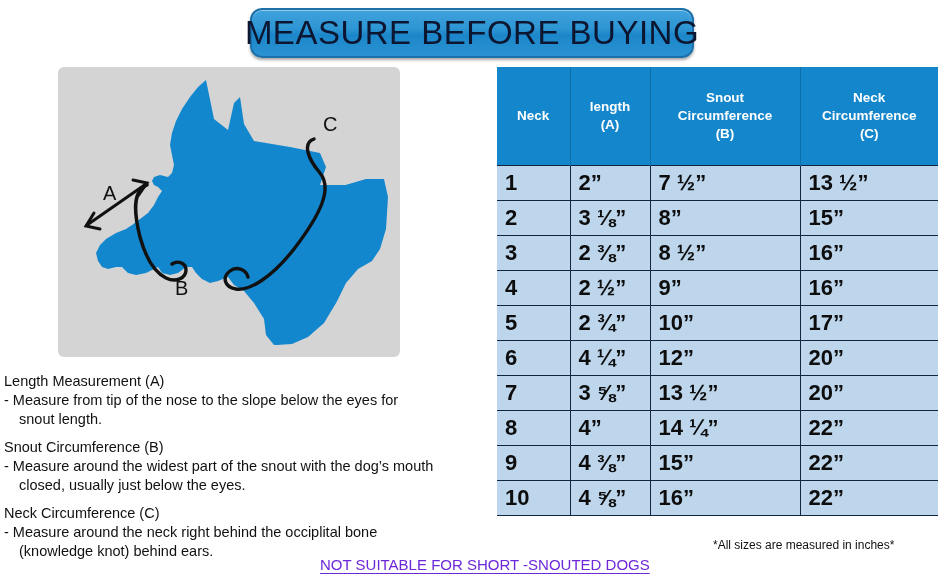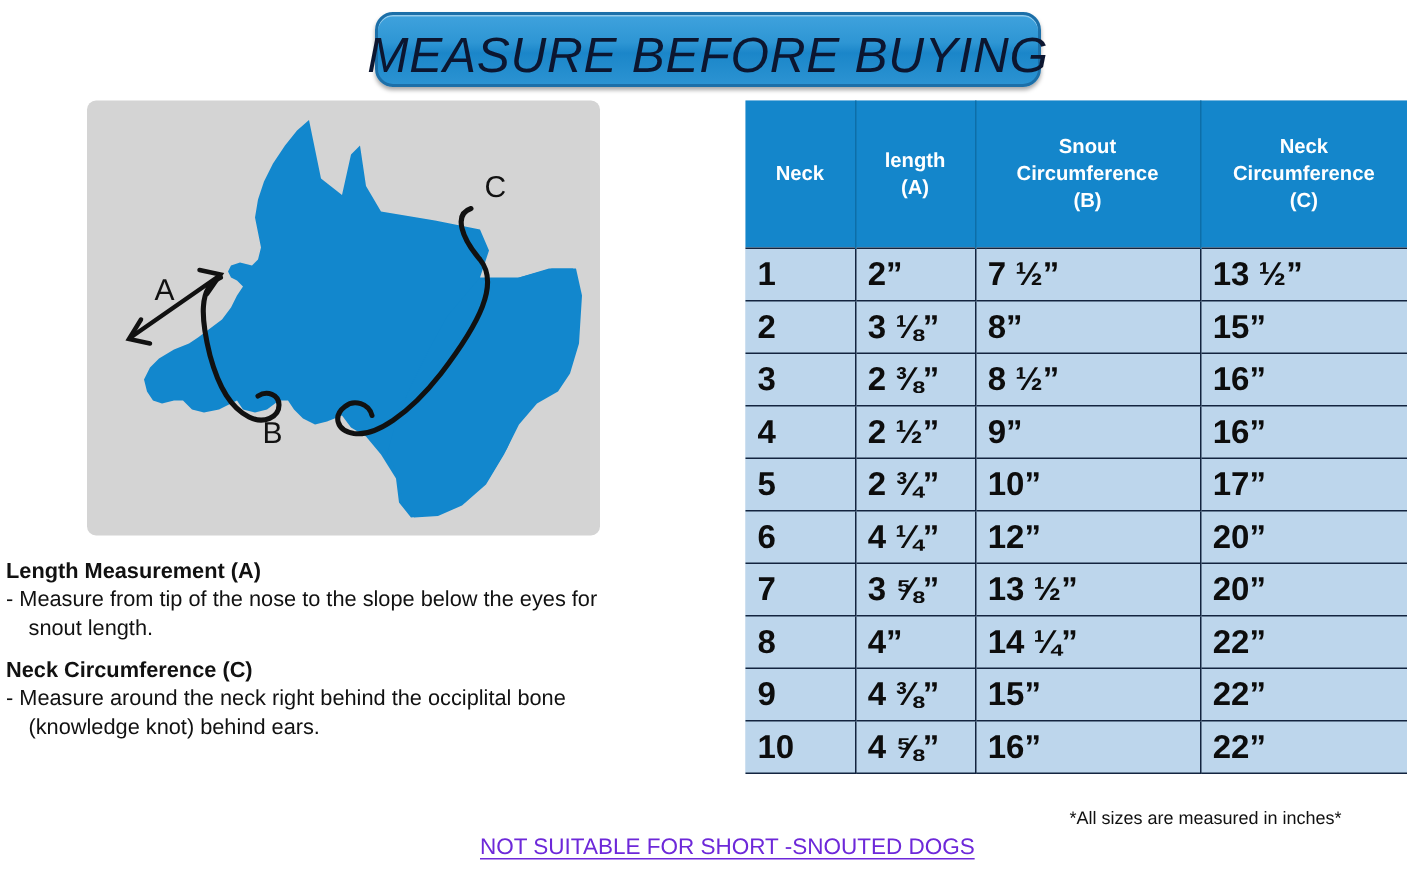--- a/index.html
+++ b/index.html
@@ -21,24 +21,23 @@
     position: absolute;
     left: 250px;
     top: 8px;
     width: 444px;
     height: 50px;
     border-radius: 12px;
     background: linear-gradient(to bottom, #3fa2dd 0%, #2e96d4 40%, #1b86c9 55%, #2b93d2 100%);
     border: 2px solid #1c6fa8;
     box-shadow: 0 2px 3px rgba(0,0,0,0.35), inset 0 1px 0 rgba(255,255,255,0.45);
     display: flex;
-    align-items: flex-end;
+    align-items: center;
     justify-content: center;
     box-sizing: border-box;
-    font-style: italic;
   }
   #title-banner .title-text {
     font-size: 33px;
     font-weight: 400;
     letter-spacing: 0.5px;
     color: #0c1630;
     white-space: nowrap;
     font-family: "Liberation Sans", sans-serif;
   }
 
@@ -58,21 +57,21 @@
   
   #instructions {
     position: absolute;
     left: 4px;
     top: 372px;
     width: 480px;
   }
   .instr-block { margin-bottom: 9px; }
   .instr-heading {
     font-size: 14.5px;
-    font-weight: bold;
+    font-weight: normal;
     color: #111111;
     line-height: 1.25;
     margin-bottom: 1px;
   }
   .instr-body {
     font-size: 14.5px;
     font-weight: normal;
     color: #111111;
     line-height: 1.3;
     padding-left: 3px;
@@ -198,20 +197,27 @@
 
 <div id="instructions">
   <div class="instr-block">
     <div class="instr-heading">Length Measurement (A)</div>
     <div class="instr-body">
       <span>- Measure from tip of the nose to the slope below the eyes for</span>
       <span class="cont">snout length.</span>
     </div>
   </div>
 
+  <div class="instr-block">
+    <div class="instr-heading">Snout Circumference (B)</div>
+    <div class="instr-body">
+      <span>- Measure around the widest part of the snout with the dog’s mouth</span>
+      <span class="cont">closed, usually just below the eyes.</span>
+    </div>
+  </div>
 
   <div class="instr-block">
     <div class="instr-heading">Neck Circumference (C)</div>
     <div class="instr-body">
       <span>- Measure around the neck right behind the occiplital bone</span>
       <span class="cont">(knowledge knot) behind ears.</span>
     </div>
   </div>
 </div>
 

